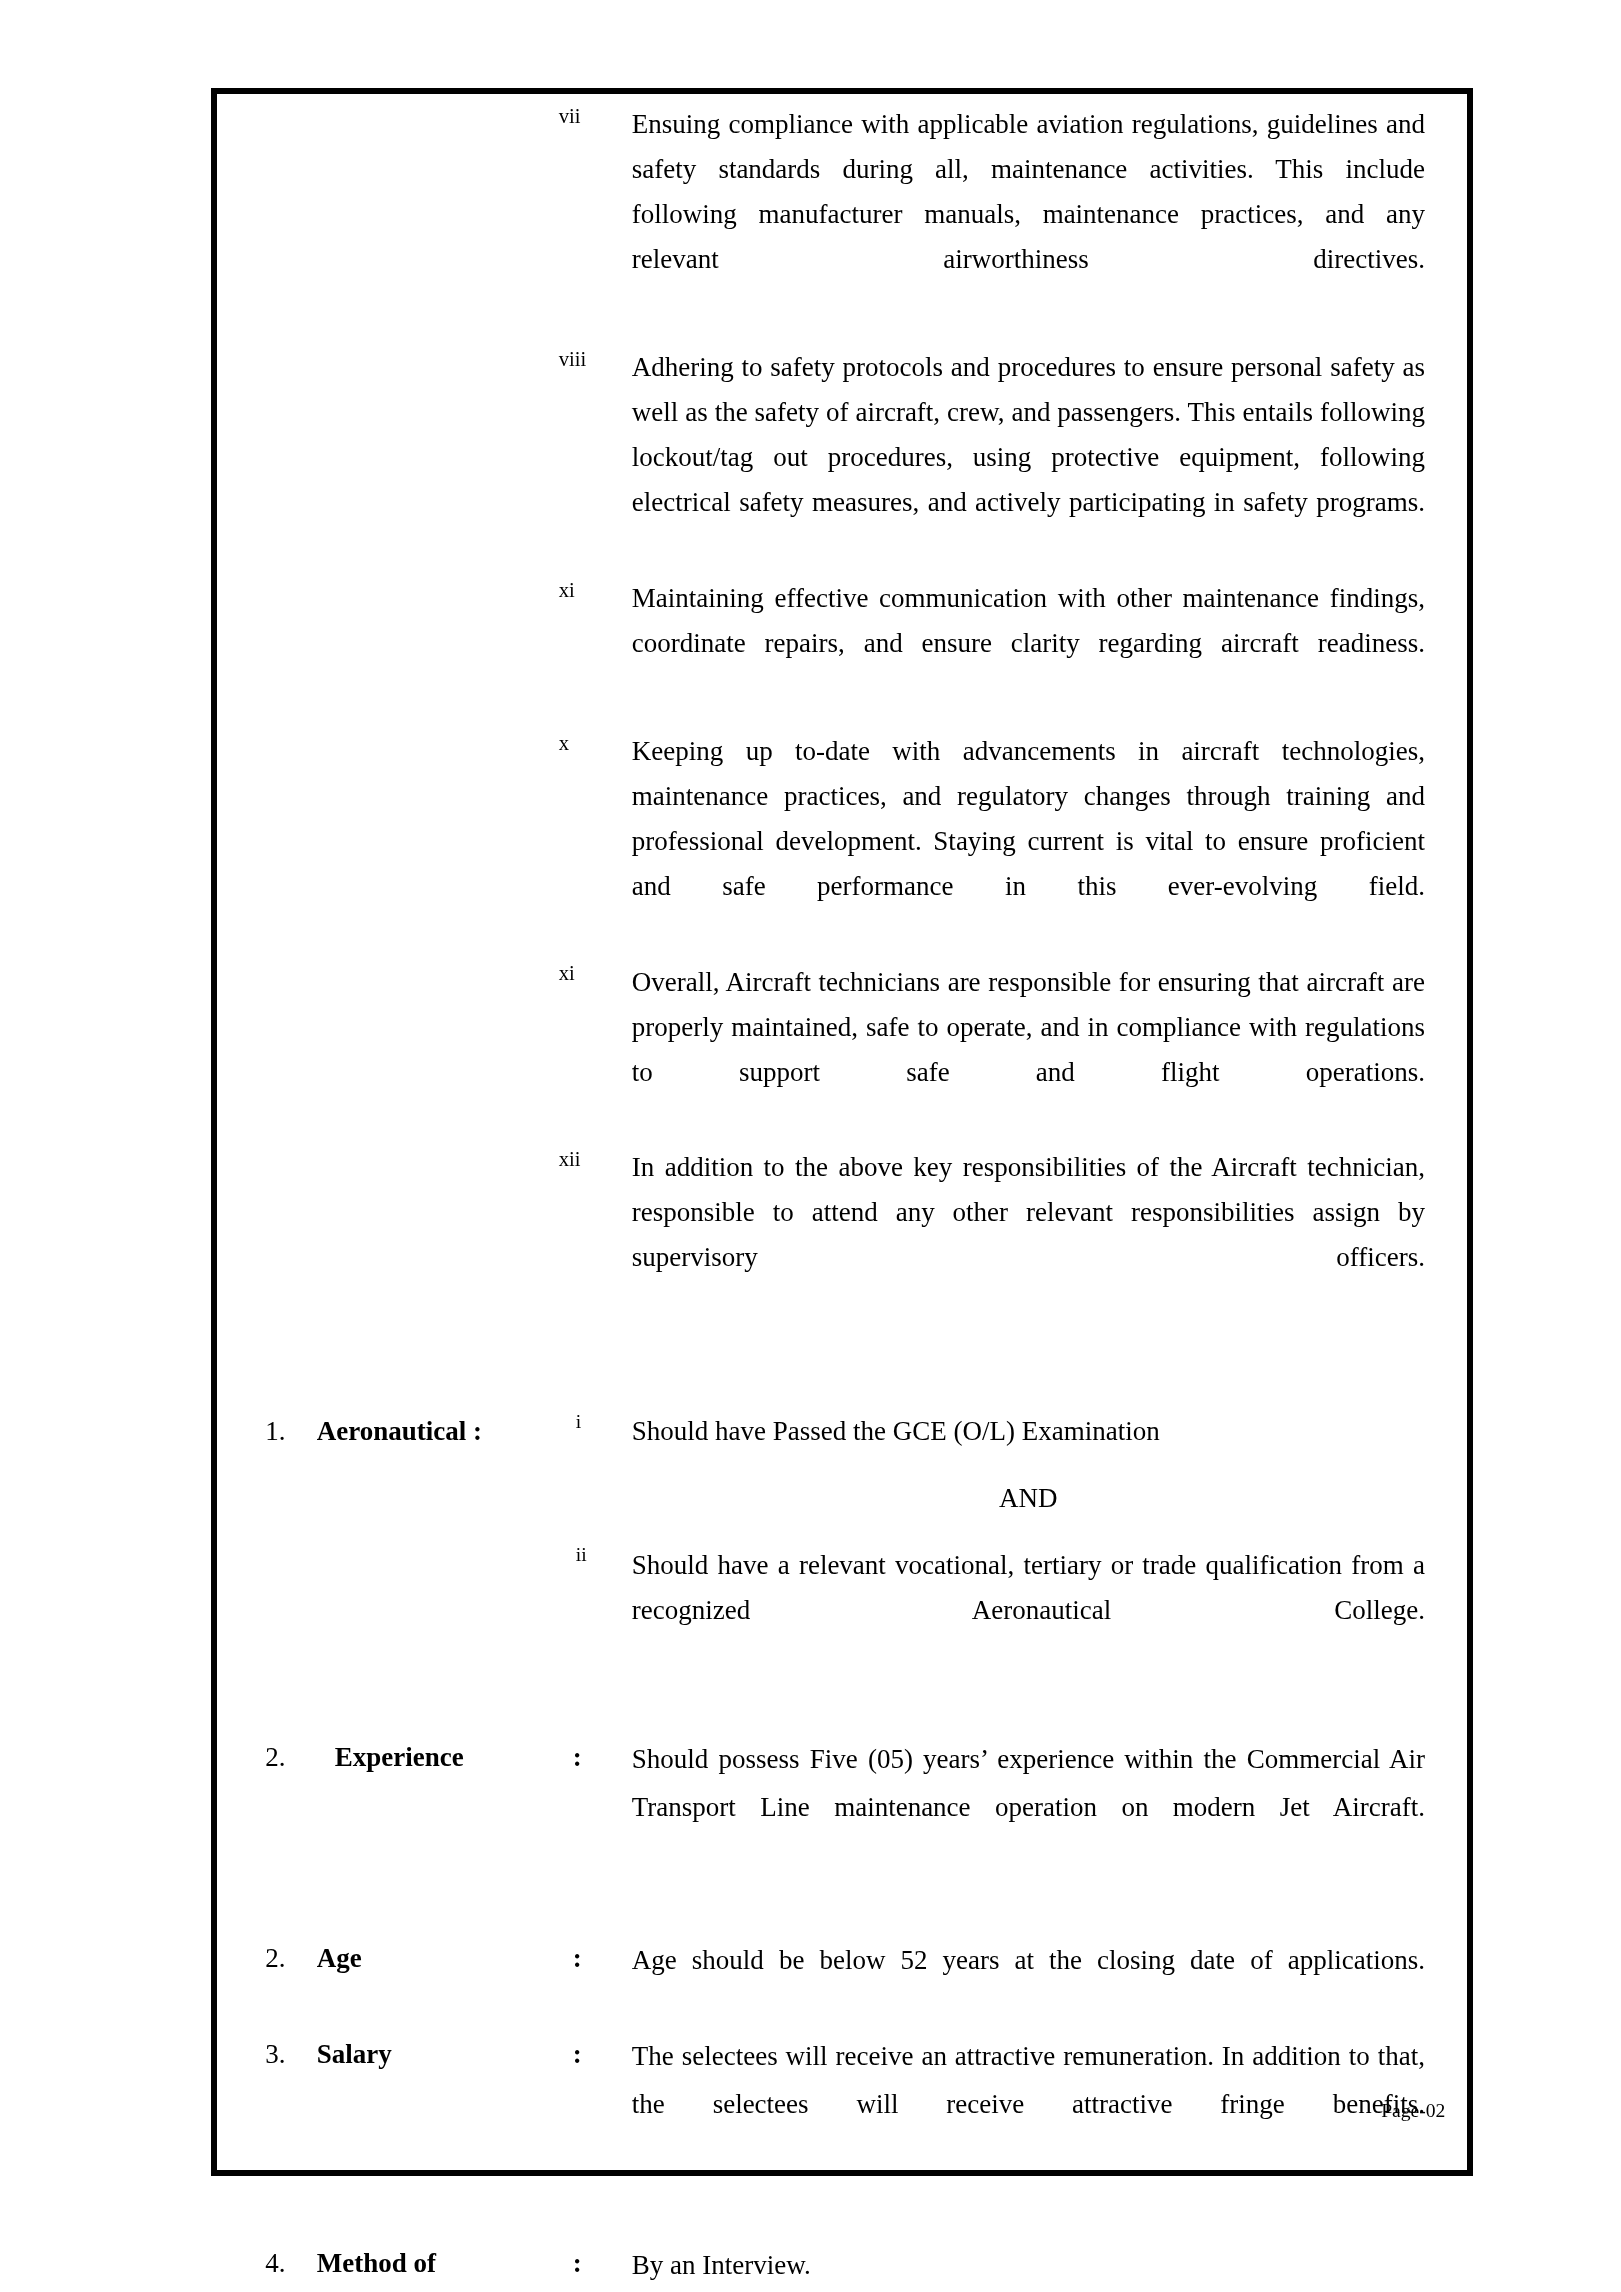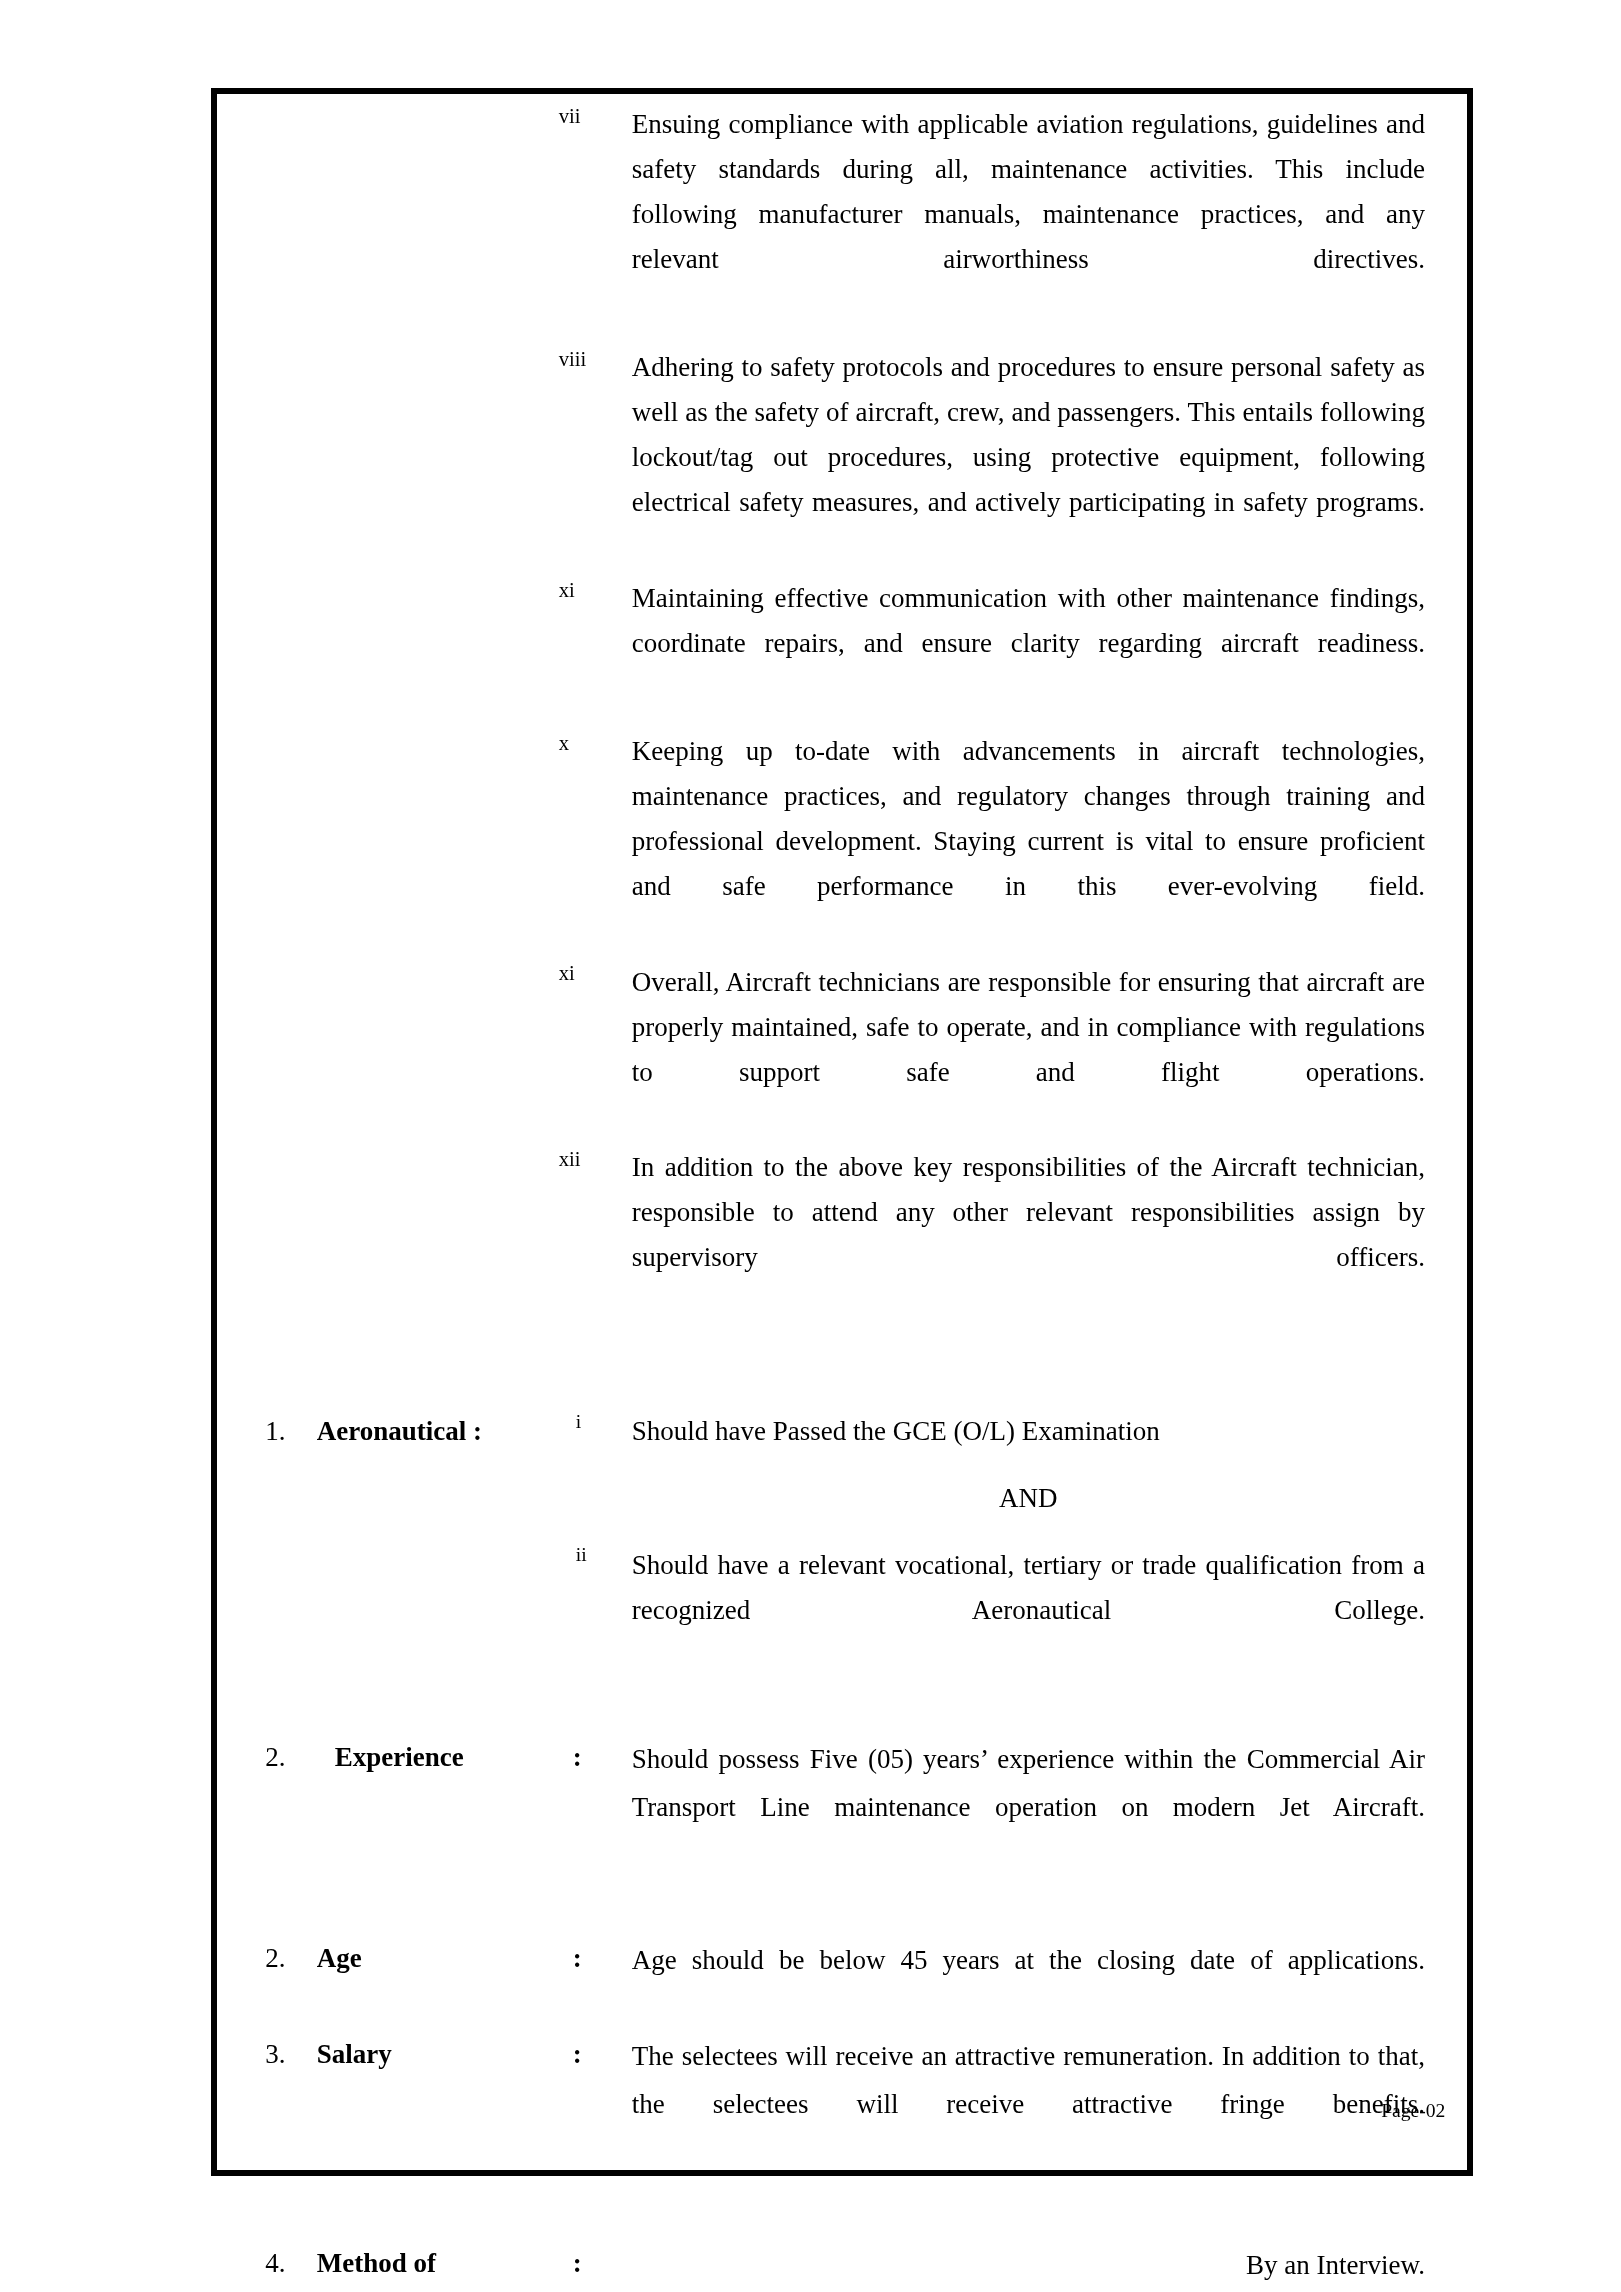--- a/index.html
+++ b/index.html
@@ -122,21 +122,21 @@
     font-size: 27px;
     line-height: 48px;
     text-align: justify;
     text-justify: inter-word;
   }
   .detail-body::after {
     content: "";
     display: inline-block;
     width: 100%;
   }
-  .detail-body.no-justify { text-align: right; }
+  .detail-body.no-justify { text-align: left; }
   .detail-body.no-justify::after { content: none; }
 
   
   .sub-item {
     position: relative;
     display: block;
     padding-left: 389px;
     padding-right: 22.5px;
   }
   .sub-marker {
@@ -253,21 +253,21 @@
         <span class="detail-colon">:</span>
         <span class="detail-body">Should possess Five (05) years’ experience within the Commercial Air Transport Line maintenance operation on modern Jet Aircraft.</span>
       </li>
 
       <div class="sp-58"></div>
 
       <li class="detail-row">
         <span class="detail-num">2.</span>
         <span class="detail-label">Age</span>
         <span class="detail-colon">:</span>
-        <span class="detail-body">Age should be below 45 years at the closing date of applications.</span>
+        <span class="detail-body">Age should be below 52 years at the closing date of applications.</span>
       </li>
 
       <li class="detail-row">
         <span class="detail-num">3.</span>
         <span class="detail-label">Salary</span>
         <span class="detail-colon">:</span>
         <span class="detail-body">The selectees will receive an attractive remuneration. In addition to that, the selectees will receive attractive fringe benefits.</span>
       </li>
 
       <div class="sp-66"></div>

